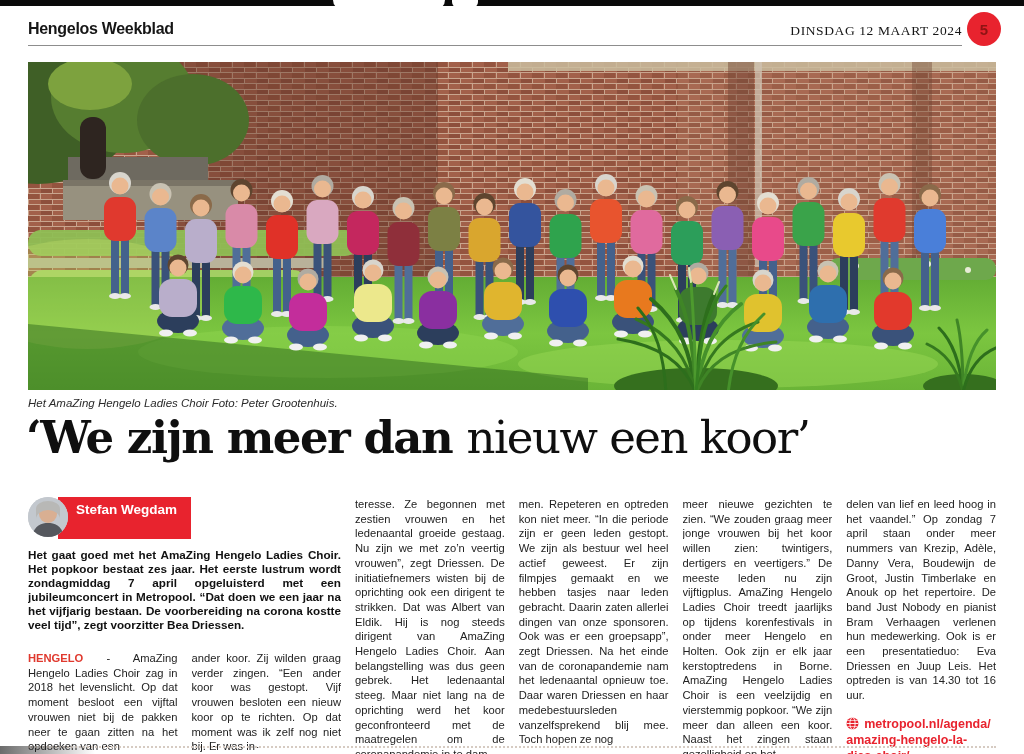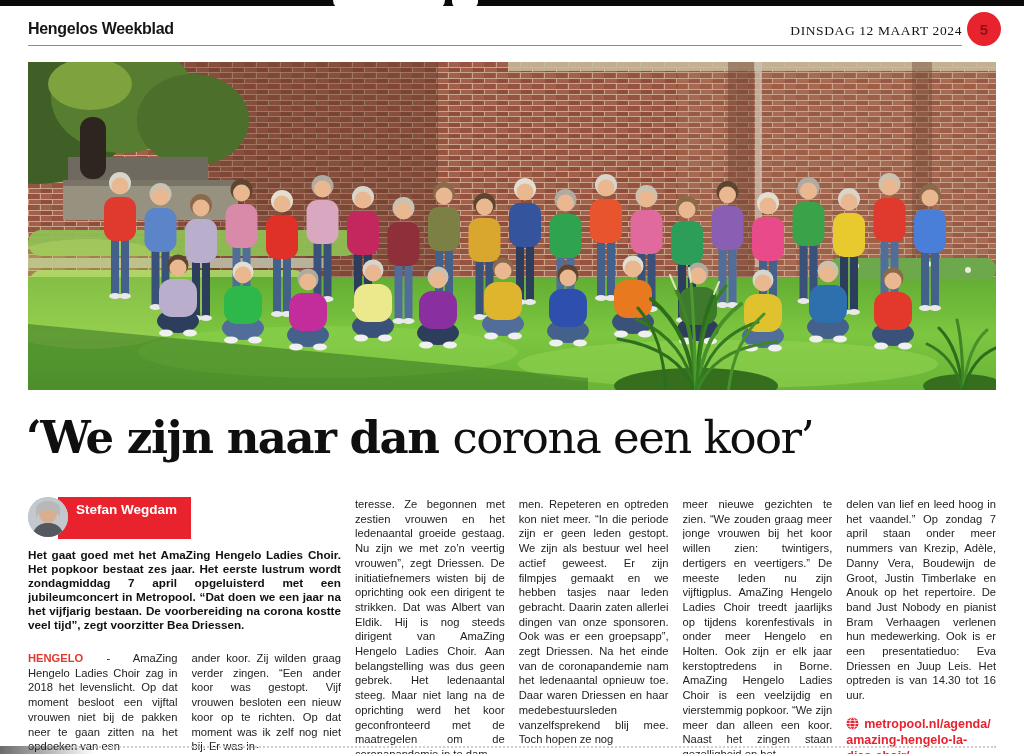--- a/index.html
+++ b/index.html
@@ -421,23 +421,24 @@
         <ellipse cx="0" cy="-6" rx="40" ry="12" fill="#356f1e" stroke="none"></ellipse>
         <path d="M0 0 C -3 -30 -10 -50 -24 -64" stroke="#2d6e1c" stroke-width="3"></path>
         <path d="M0 0 C 0 -32 -2 -55 -6 -72" stroke="#3f8526" stroke-width="3"></path>
         <path d="M0 0 C 3 -30 10 -50 24 -62" stroke="#46912b" stroke-width="3"></path>
         <path d="M0 0 C -6 -25 -18 -40 -36 -48" stroke="#35781f" stroke-width="3"></path>
         <path d="M0 0 C 6 -25 18 -40 38 -46" stroke="#2d6e1c" stroke-width="3"></path>
       </g>
     </svg>
   </div>
 
+  <div class="caption">Het AmaZing Hengelo Ladies Choir Foto: Peter Grootenhuis.</div>
 
   <h1 class="headline" style="margin:0;font-weight:normal;">
-    <span class="hl-bold">‘We zijn naar dan </span><span>corona een koor’</span>
+    <span class="hl-bold">‘We zijn meer dan </span><span>nieuw een koor’</span>
   </h1>
 
   <div class="body-area">
 
     <div class="left-block">
       <div class="byline">
         <div class="avatar">
           <svg width="40" height="40" viewBox="0 0 40 40">
             <rect width="40" height="40" fill="#c3c8ce"></rect>
             <circle cx="20" cy="17" r="9" fill="#d9af92"></circle>

